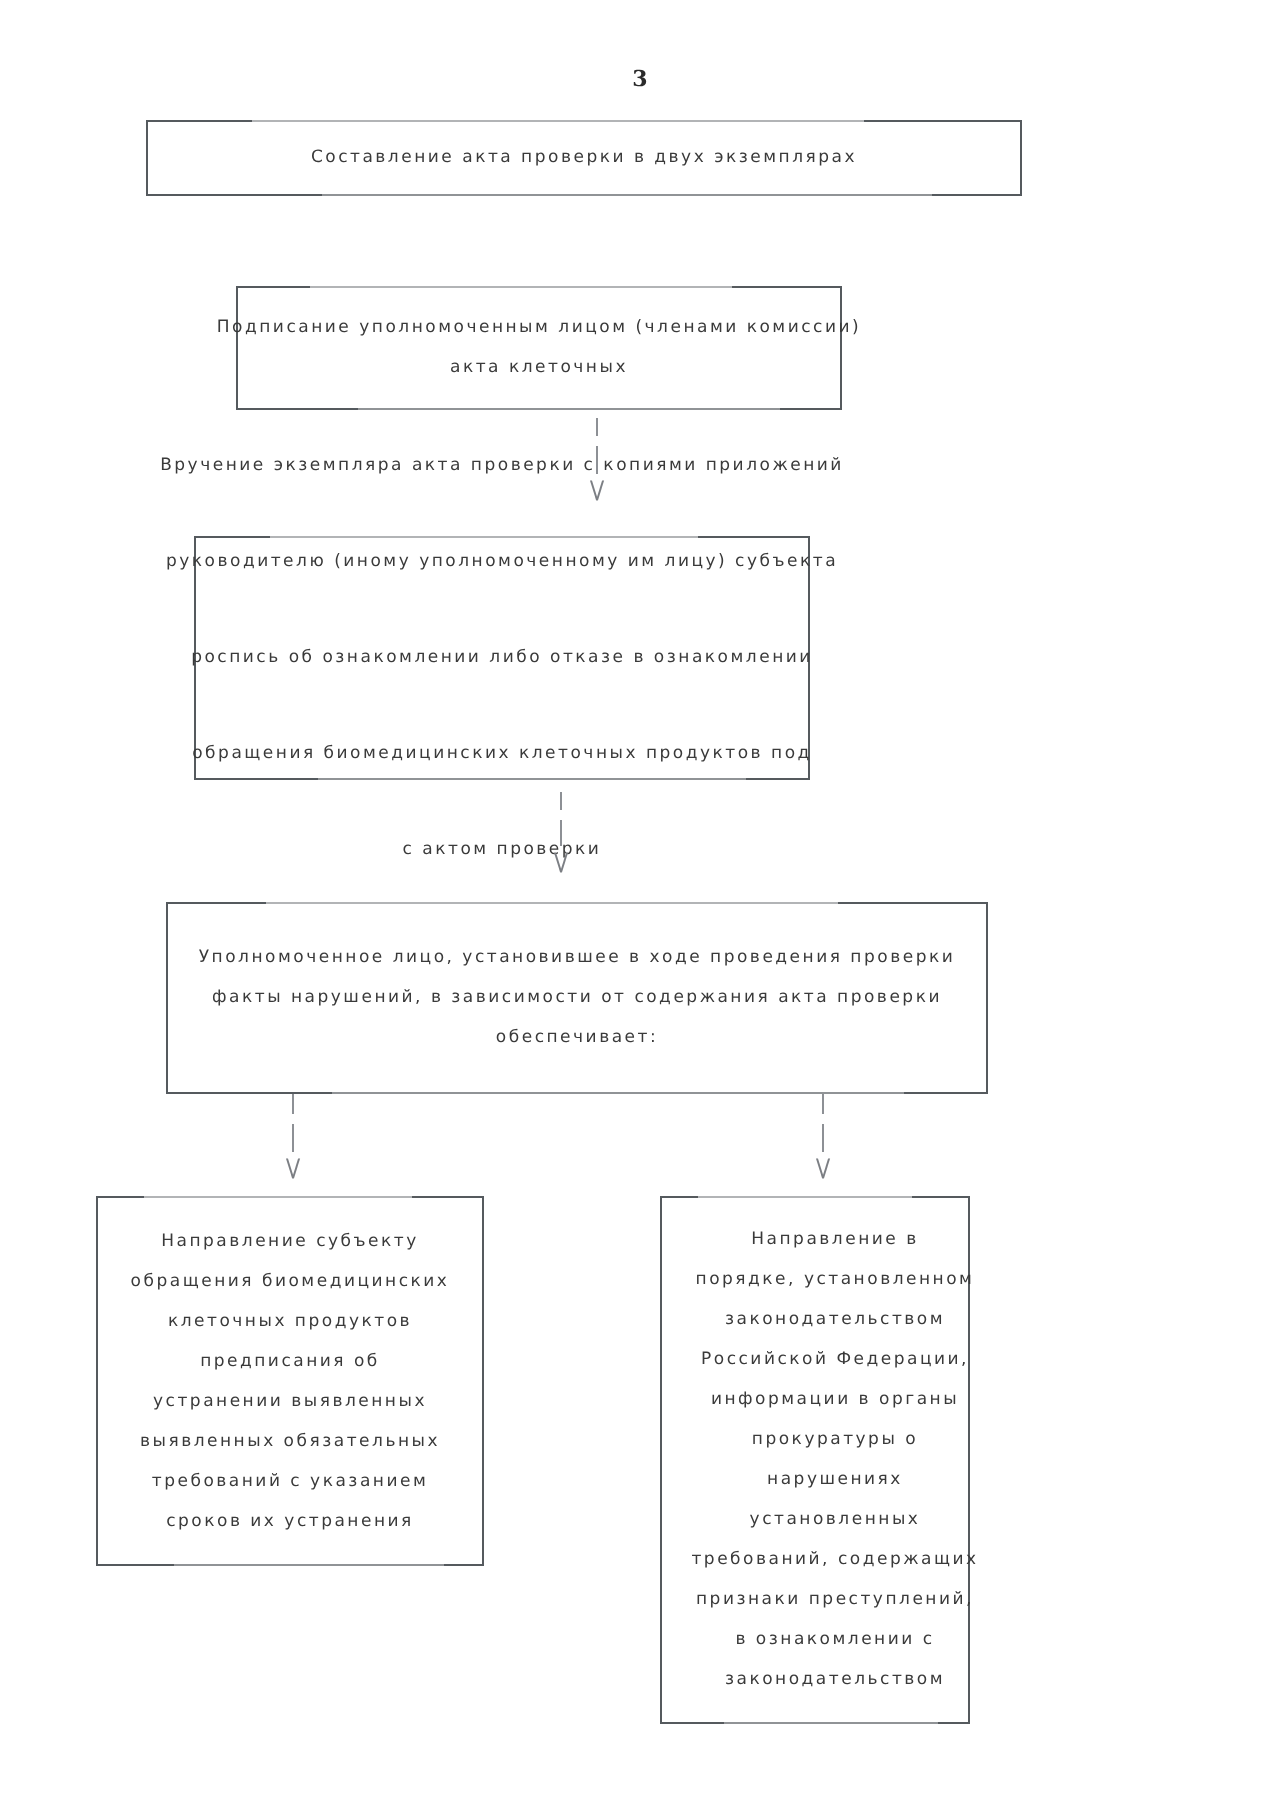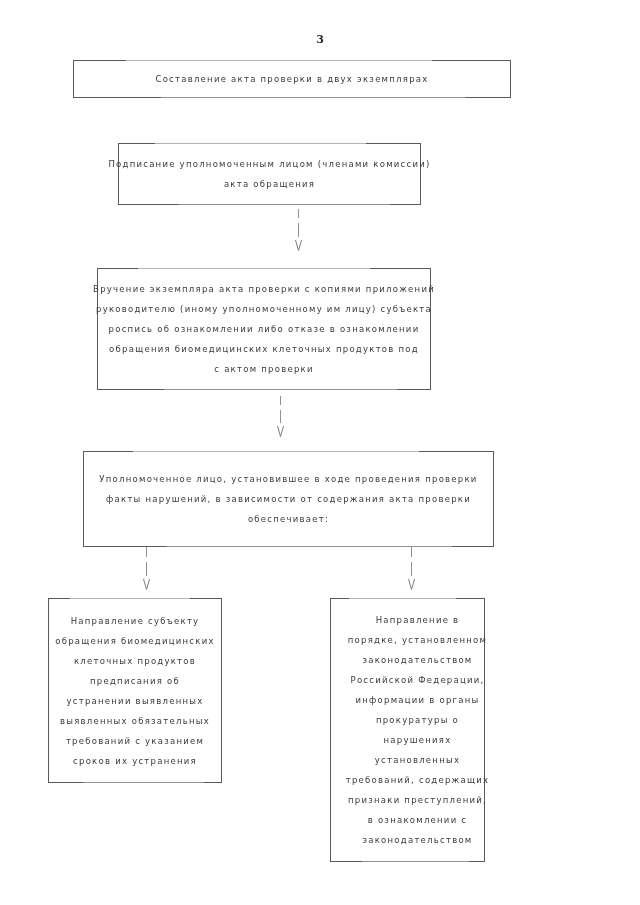--- a/index.html
+++ b/index.html
@@ -102,30 +102,30 @@
 <div id="page">
 
   <div class="page-number">3</div>
 
   <div class="flow-box" style="left:73px; top:60px; width:438px; height:38px;">
     <div class="flow-line">Составление акта проверки в двух экземплярах</div>
   </div>
 
   <div class="flow-box" style="left:118px; top:143px; width:303px; height:62px;">
     <div class="flow-line">Подписание уполномоченным лицом (членами комиссии)</div>
-    <div class="flow-line">акта обращения</div>
+    <div class="flow-line">акта клеточных</div>
   </div>
 
   <div class="connector" style="left:290px; top:209px;">
     <div class="stem seg-top" style="height:9px;"></div>
     <div class="stem" style="height:14px;"></div>
     <div class="head">\/</div>
   </div>
 
-  <div class="flow-box" style="left:97px; top:268px; width:334px; height:122px;">
+  <div class="flow-box" style="left:97px; top:268px; width:308px; height:122px;gap:28px;">
     <div class="flow-line">Вручение экземпляра акта проверки с копиями приложений</div>
     <div class="flow-line">руководителю (иному уполномоченному им лицу) субъекта</div>
     <div class="flow-line">роспись об ознакомлении либо отказе в ознакомлении</div>
     <div class="flow-line">обращения биомедицинских клеточных продуктов под</div>
     <div class="flow-line">с актом  проверки</div>
   </div>
 
   <div class="connector" style="left:272px; top:396px;">
     <div class="stem seg-top" style="height:9px;"></div>
     <div class="stem" style="height:13px;"></div>
@@ -143,21 +143,21 @@
     <div class="stem" style="height:14px;"></div>
     <div class="head">\/</div>
   </div>
 
   <div class="connector" style="left:403px; top:547px;">
     <div class="stem seg-top" style="height:10px;"></div>
     <div class="stem" style="height:14px;"></div>
     <div class="head">\/</div>
   </div>
 
-  <div class="flow-box" style="left:48px; top:598px; width:174px; height:185px;">
+  <div class="flow-box" style="left:48px; top:598px; width:194px; height:185px;">
     <div class="flow-line">Направление субъекту</div>
     <div class="flow-line">обращения биомедицинских</div>
     <div class="flow-line">клеточных продуктов</div>
     <div class="flow-line">предписания об</div>
     <div class="flow-line">устранении  выявленных</div>
     <div class="flow-line">выявленных обязательных</div>
     <div class="flow-line">требований с указанием</div>
     <div class="flow-line">сроков их  устранения</div>
   </div>
 

